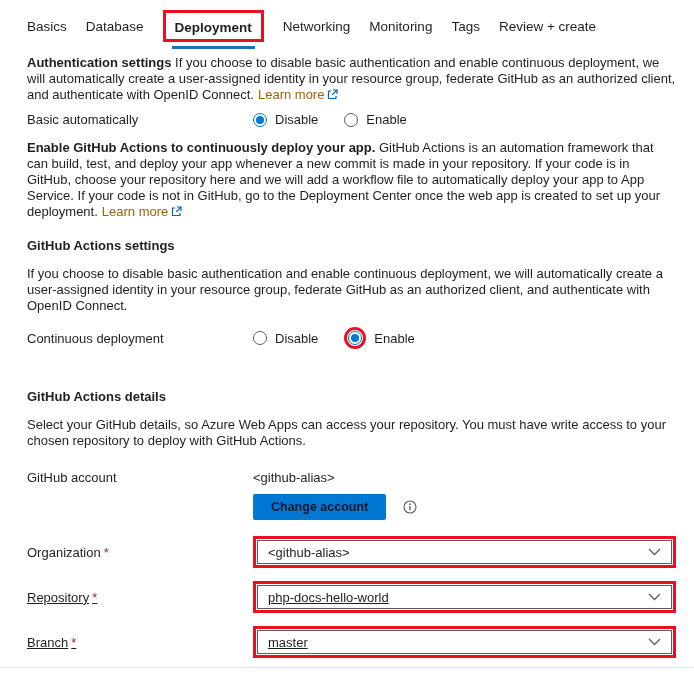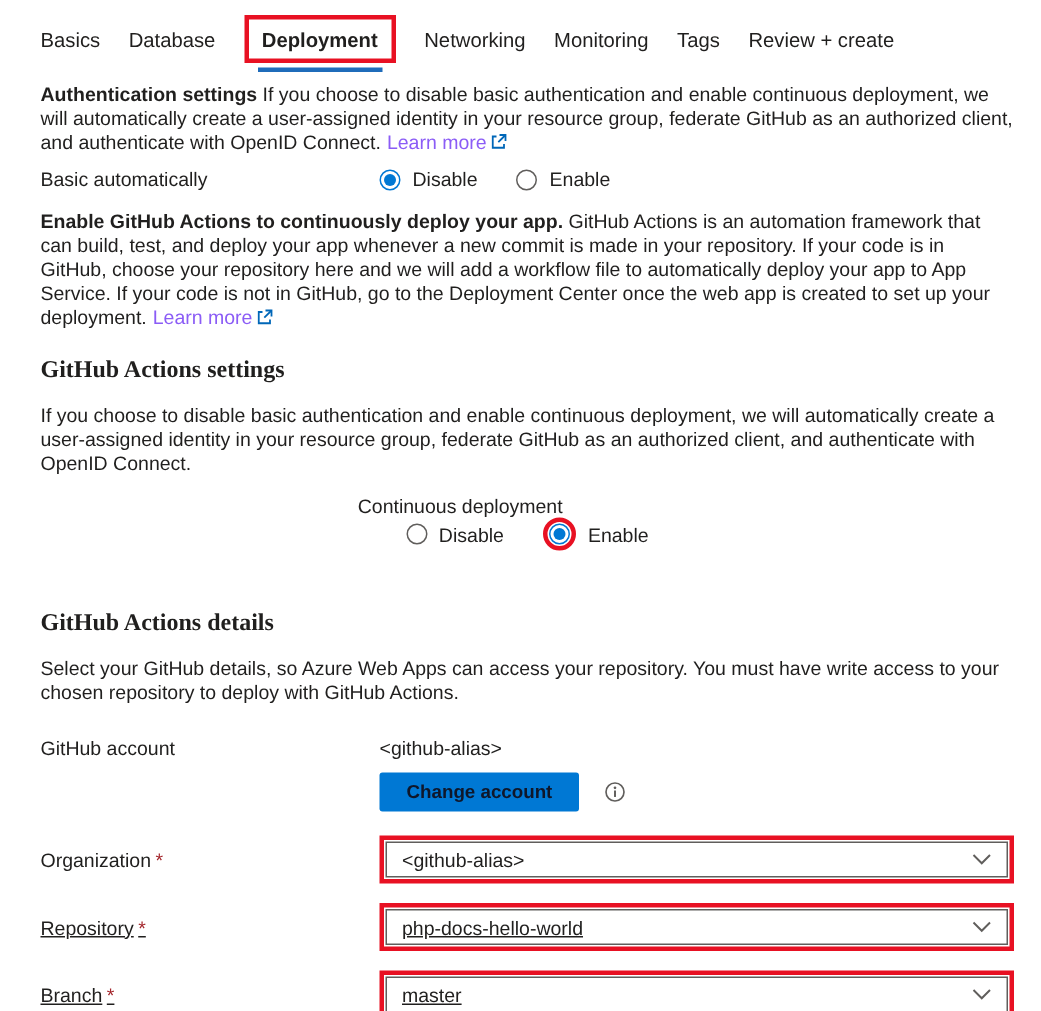--- a/index.html
+++ b/index.html
@@ -13,23 +13,23 @@
   .tab { font-size:13.5px; color:#201f1e; cursor:pointer; white-space:nowrap; }
   .tab-annot { border:3px solid #e81123; padding:5px 9px 3px 9px; display:inline-block; }
   .tab.active { font-weight:bold; position:relative; padding-bottom:14px; }
   .tab.active::after { content:""; position:absolute; left:-3px; right:-3px; bottom:0;
                        height:3px; background:#1f6cba; }
 
   
   .content { padding:0 18px 0 27px; flex:1; }
   p.para { font-size:13px; line-height:16px; max-width:650px; margin-top:13px; }
   p.para b { font-weight:bold; }
-  .link { color:#8b5cf6; text-decoration:none; margin-left:4px; cursor:pointer; }
+  .link { color:#a16207; text-decoration:none; margin-left:4px; cursor:pointer; }
   .ext-icon { margin-left:3px; vertical-align:-1px; }
-  h3.sec-head { font-size:16px; font-weight:bold;font-family:Liberation Serif, serif; }
+  h3.sec-head { font-size:13px; font-weight:bold; }
 
   .form-row { display:flex; align-items:center; }
   .form-label { width:226px; flex:none; font-size:13px; }
   .req { color:#a4262c; margin-left:3px; }
 
   
   .radio-group { display:flex; align-items:center; gap:26px; }
   .radio { display:inline-flex; align-items:center; gap:8px; font-size:13px; cursor:pointer; }
   .rdot { width:14px; height:14px; border-radius:50%; border:1px solid #605e5c;
           display:inline-flex; align-items:center; justify-content:center; background:#fff; flex:none; }
@@ -51,21 +51,21 @@
 
   
   .footer-divider { border-top:1px solid #e1dfdd; margin-top:9px; }
   .footer-buttons { display:flex; align-items:center; gap:16px; padding:18px 0 0 18px; }
 
   
   .row-basic-auth { margin-top:9px; }
   .p-gha-intro { margin-top:31px; }
   .h-gha-settings { margin-top:18px; }
   .p-gha-settings { margin-top:8px; }
-  .row-cont-deploy { margin-top:13px;flex-direction:column; }
+  .row-cont-deploy { margin-top:13px; }
   .h-gha-details { margin-top:40px; }
   .p-gha-details { margin-top:7px; }
   .row-account { margin-top:21px; align-items:flex-start; }
   .row-field { margin-top:16px; }
   .row-field + .row-field { margin-top:13px;text-decoration:underline; }
 </style>
 </head>
 <body>
 
 <div class="page">

